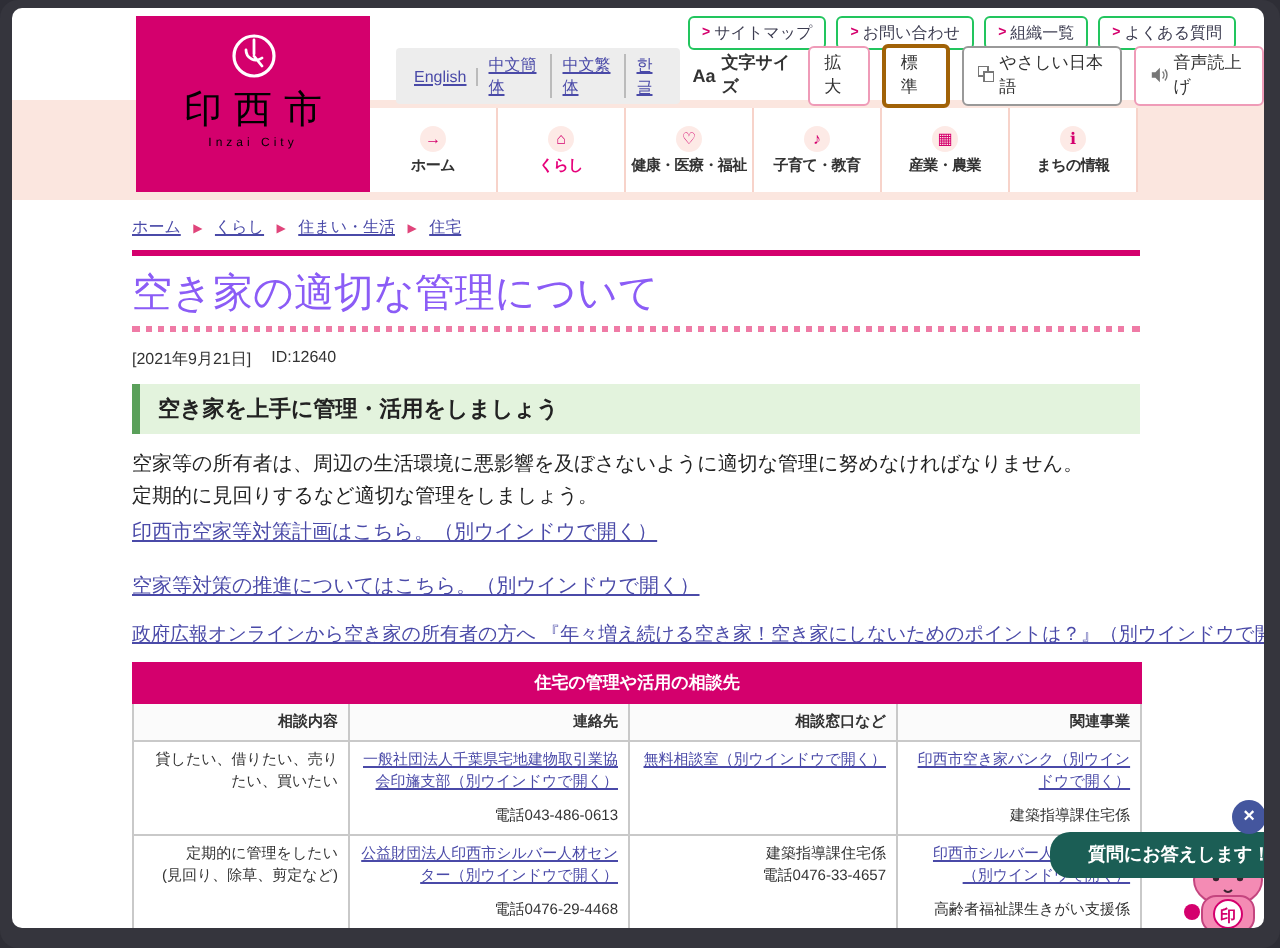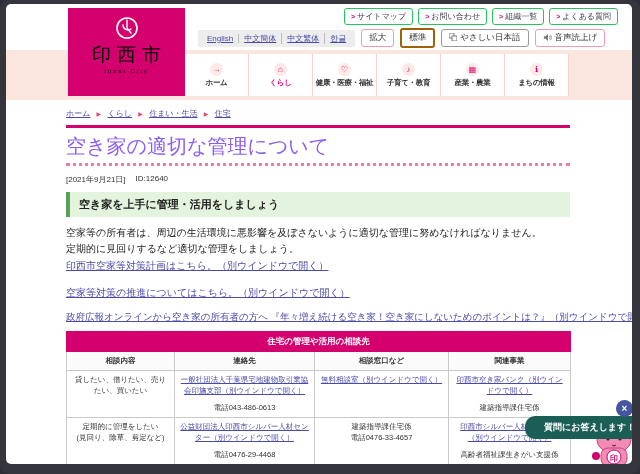--- a/index.html
+++ b/index.html
@@ -65,21 +65,21 @@
          white-space:nowrap;cursor:pointer;}
   .plink1{top:255px;font-family:Liberation Serif, serif;}
   .plink2{top:282px;}
   .plink3{top:307px;font-size:9.5px;}
 
   
   .rtable{position:absolute;left:60px;top:327px;width:504px;border-collapse:collapse;
           font-size:7.5px;color:#333;table-layout:fixed;}
   .rtable .ttitle{background:#d4006d;color:#fff;font-size:8.5px;font-weight:bold;
                   text-align:center;padding:3px 0;border:1px solid #d4006d;}
-  .rtable th,.rtable td{border:1px solid #c9c9c9;padding:3px 5px;text-align:center;
+  .rtable th,.rtable td{border:1px solid #c9c9c9;padding:3px 5px;text-align:right;
                         vertical-align:top;line-height:1.55;}
   .rtable thead th{background:#fbfbfb;font-weight:bold;}
   .tlink{color:#4a4aa8;text-decoration:underline;cursor:pointer;}
   .tel,.dept,.note{margin-top:5px;color:#333;}
   .pre{white-space:pre-line;}
 
   
   .chat-close{position:absolute;left:610px;top:396px;width:17px;height:17px;border-radius:50%;
               background:#44569e;color:#fff;font-size:10px;line-height:17px;text-align:center;
               font-weight:bold;z-index:22;cursor:pointer;}
@@ -127,20 +127,24 @@
       <span>よくある質問</span>
     </div>
   </div>
 
   <div class="util-row">
     <div class="lang-box">
       <a>English</a>
       <a>中文簡体</a>
       <a>中文繁体</a>
       <a>한글</a>
+    </div>
+    <div class="fs-label">
+      <span class="aa">Aa</span>
+      <span>文字サイズ</span>
     </div>
     <div class="ubtn b-pink">
       <span>拡大</span>
     </div>
     <div class="ubtn b-dark">
       <span>標準</span>
     </div>
     <div class="ubtn b-gray">
       <span>
         <svg width="8" height="8" viewBox="0 0 8 8">

